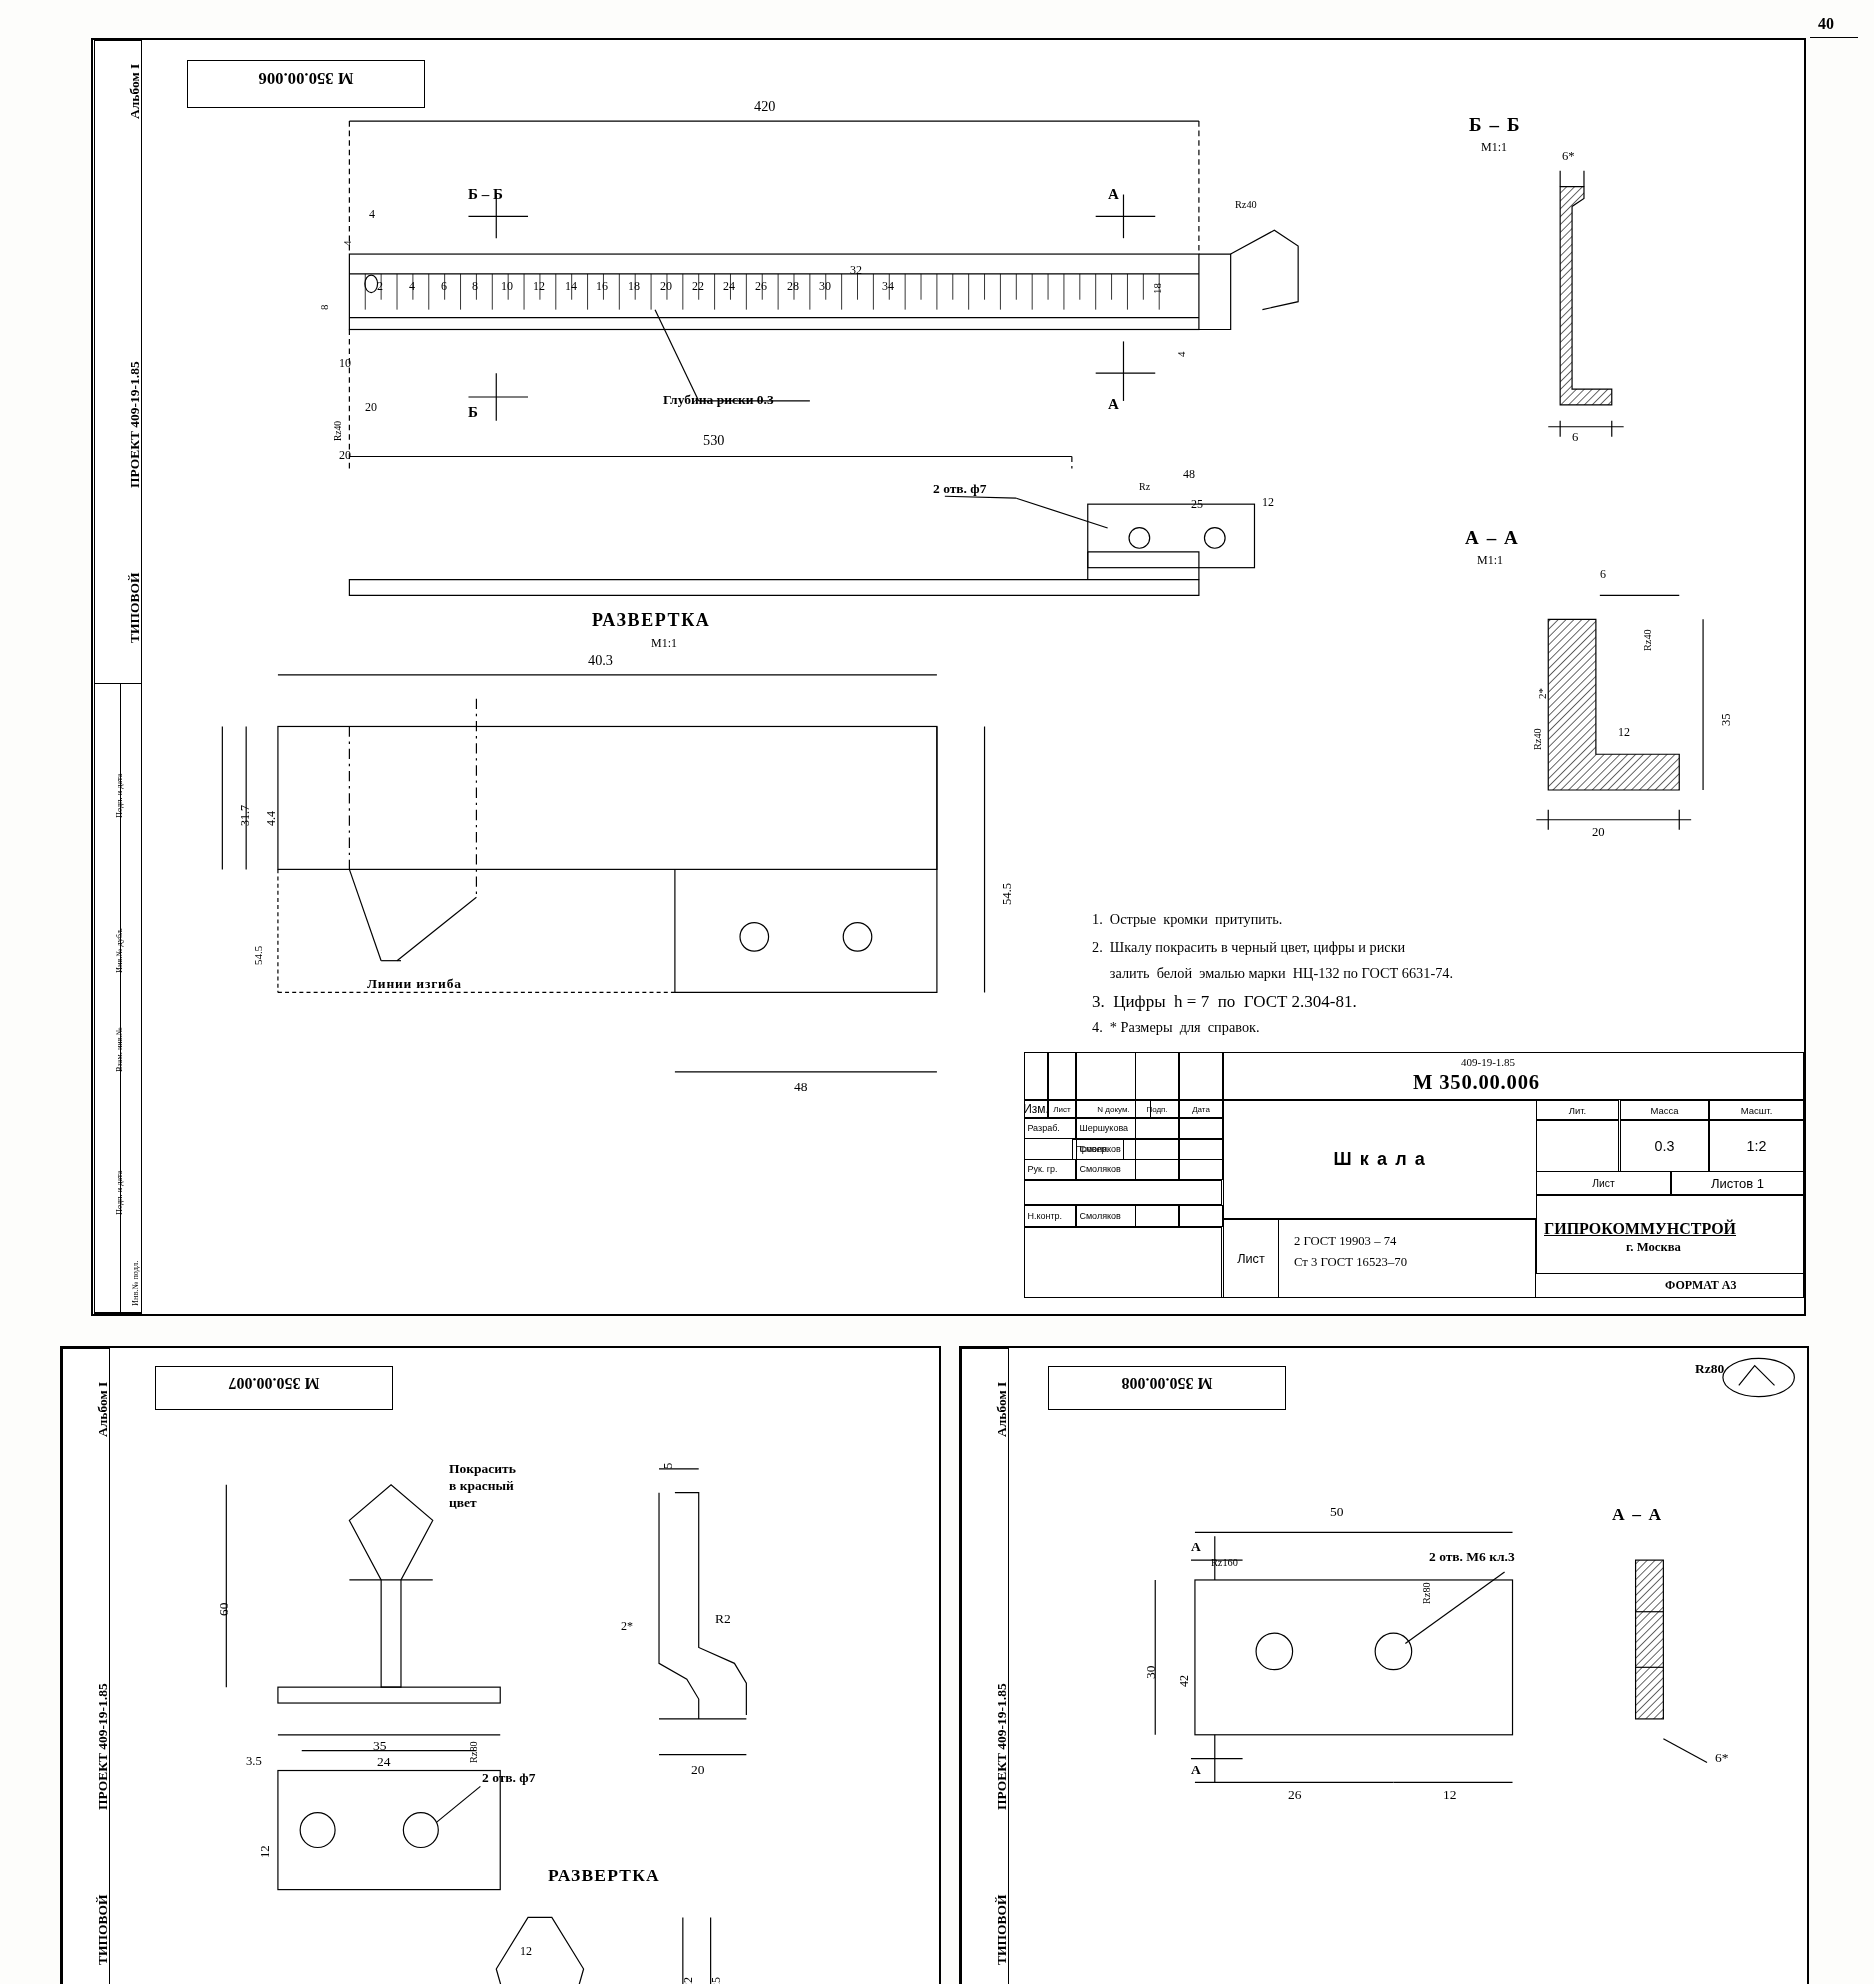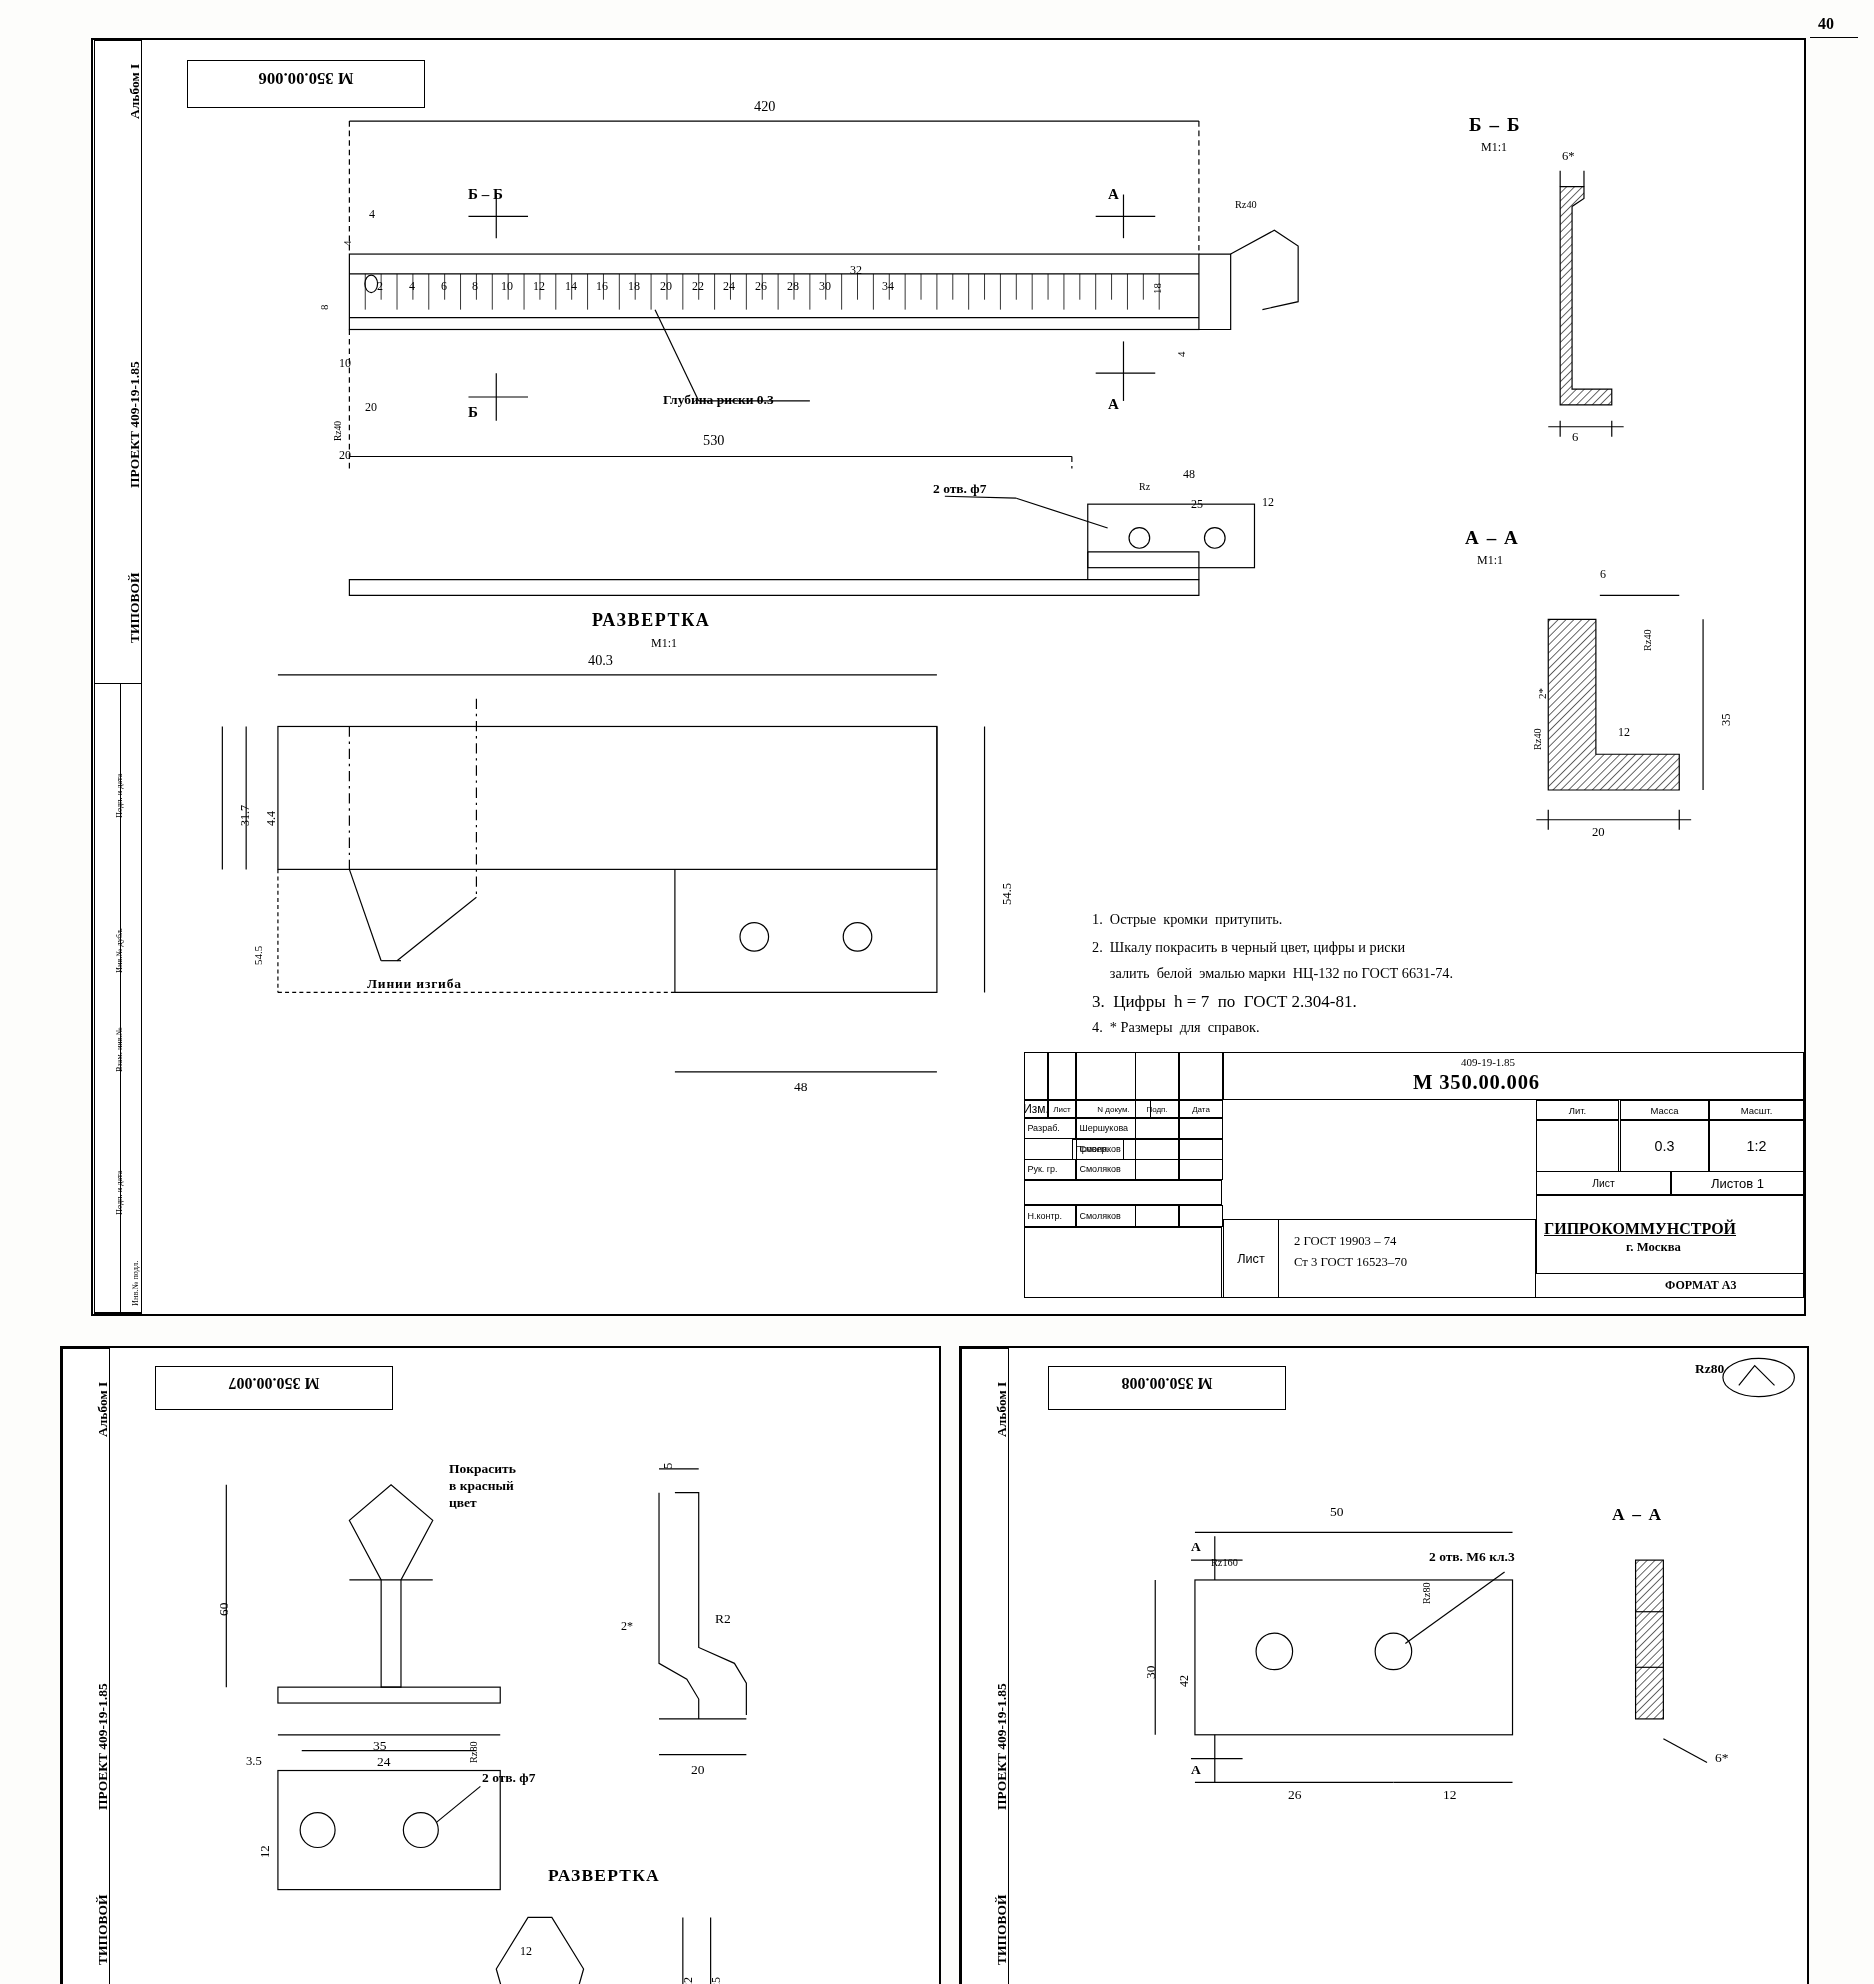--- a/index.html
+++ b/index.html
@@ -310,20 +310,21 @@
   <div class="cell" style="left:1179px;top:1159px;width:44px;height:20.6px;"></div>
 
   <div class="cell" style="left:1024px;top:1180px;width:198px;height:25.4px;"></div>
 
   <div class="cell lft" style="left:1024px;top:1205px;width:52px;height:22px;font-size:9px;">Н.контр.</div>
   <div class="cell lft" style="left:1076px;top:1205px;width:60px;height:22px;font-size:9px;">Смоляков</div>
   <div class="cell" style="left:1135px;top:1205px;width:44px;height:22px;"></div>
   <div class="cell" style="left:1179px;top:1205px;width:44px;height:22px;"></div>
   <div class="cell" style="left:1024px;top:1227px;width:198px;height:71px;"></div>
 
+  <div class="cell ctr" style="left:1223px;top:1100px;width:314px;height:119px;font-size:18px;letter-spacing:1.6px;font-weight:bold;">Ш к а л а</div>
   <div class="cell ctr" style="left:1536px;top:1100px;width:83px;height:20px;font-size:9.5px;">Лит.</div>
   <div class="cell ctr" style="left:1620px;top:1100px;width:89px;height:20px;font-size:9.5px;">Масса</div>
   <div class="cell ctr" style="left:1709px;top:1100px;width:95px;height:20px;font-size:9.5px;">Масшт.</div>
   <div class="cell" style="left:1536px;top:1120px;width:83px;height:52px;"></div>
   <div class="cell ctr" style="left:1620px;top:1120px;width:89px;height:52px;font-size:14.3px;">0.3</div>
   <div class="cell ctr" style="left:1709px;top:1120px;width:95px;height:52px;font-size:14.3px;">1:2</div>
   <div class="cell ctr" style="left:1536px;top:1171px;width:135px;height:24px;font-size:10.3px;">Лист</div>
   <div class="cell ctr" style="left:1671px;top:1171px;width:133px;height:24px;font-size:13px;">Листов 1</div>
 
   <div class="cell ctr" style="left:1223px;top:1219px;width:56px;height:79px;font-size:12.7px;">Лист</div>

